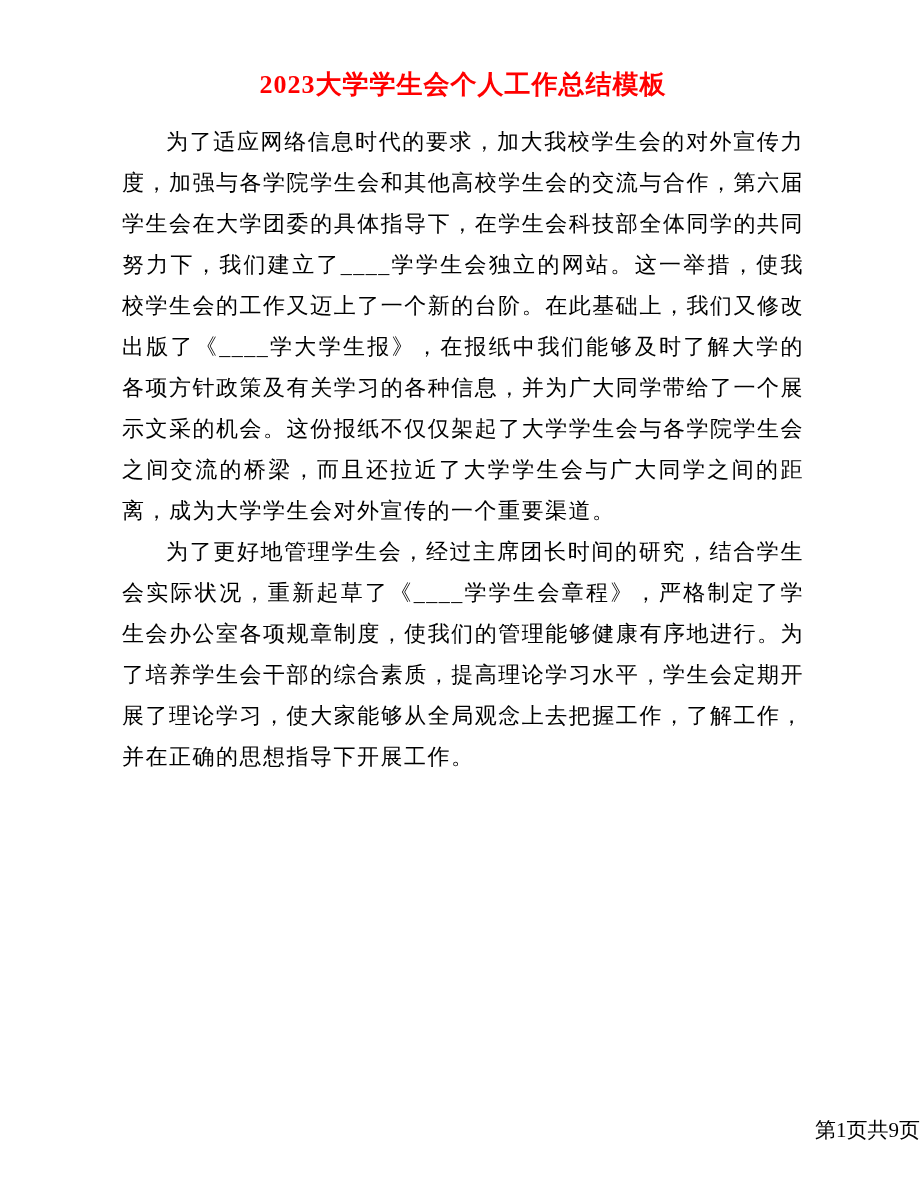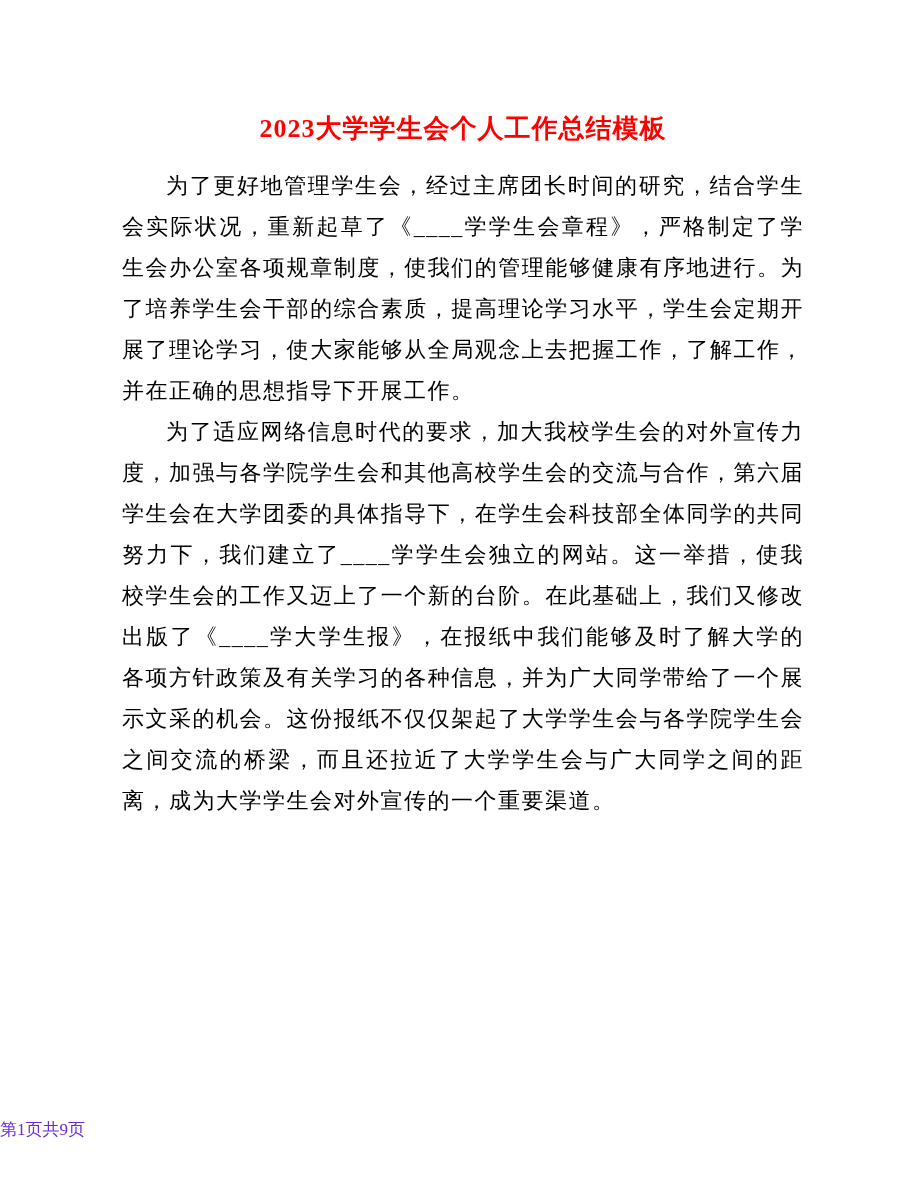--- a/index.html
+++ b/index.html
@@ -11,22 +11,21 @@
     position: relative;
     width: 920px;
     height: 1191px;
     margin: 0 auto;
     background: #ffffff;
     overflow: hidden;
     font-family: "Liberation Serif", "DejaVu Serif", serif;
     color: #000000;
   }
   .content {
-    padding: 100px 116px 0 122px;
-    margin-top: 8px;
+    padding: 64px 116px 0 122px;
   }
   .doc-title {
     margin: 0 0 16px 0;
     font-size: 26px;
     line-height: 41px;
     font-weight: bold;
     color: #ff0000;
     text-align: center;
     letter-spacing: 1px;
   }
@@ -39,31 +38,31 @@
     text-justify: inter-character;
     text-indent: 2em;
     word-break: break-all;
     color: #000000;
   }
   .page-footer {
     position: absolute;
     left: 0;
     right: 0;
     bottom: 50px;
-    text-align: left;
-    font-size: 17px;
+    text-align: right;
+    font-size: 21px;
     line-height: 22px;
-    color: #6d28d9;
+    color: #000000;
   }
 </style>
 </head>
 <body>
 
 <div class="page">
   <div class="content">
     <h1 class="doc-title">2023大学学生会个人工作总结模板</h1>
+    <p class="doc-paragraph">为了适应网络信息时代的要求，加大我校学生会的对外宣传力度，加强与各学院学生会和其他高校学生会的交流与合作，第六届学生会在大学团委的具体指导下，在学生会科技部全体同学的共同努力下，我们建立了____学学生会独立的网站。这一举措，使我校学生会的工作又迈上了一个新的台阶。在此基础上，我们又修改出版了《____学大学生报》，在报纸中我们能够及时了解大学的各项方针政策及有关学习的各种信息，并为广大同学带给了一个展示文采的机会。这份报纸不仅仅架起了大学学生会与各学院学生会之间交流的桥梁，而且还拉近了大学学生会与广大同学之间的距离，成为大学学生会对外宣传的一个重要渠道。</p>
     <p class="doc-paragraph">为了更好地管理学生会，经过主席团长时间的研究，结合学生会实际状况，重新起草了《____学学生会章程》，严格制定了学生会办公室各项规章制度，使我们的管理能够健康有序地进行。为了培养学生会干部的综合素质，提高理论学习水平，学生会定期开展了理论学习，使大家能够从全局观念上去把握工作，了解工作，并在正确的思想指导下开展工作。</p>
-    <p class="doc-paragraph">为了适应网络信息时代的要求，加大我校学生会的对外宣传力度，加强与各学院学生会和其他高校学生会的交流与合作，第六届学生会在大学团委的具体指导下，在学生会科技部全体同学的共同努力下，我们建立了____学学生会独立的网站。这一举措，使我校学生会的工作又迈上了一个新的台阶。在此基础上，我们又修改出版了《____学大学生报》，在报纸中我们能够及时了解大学的各项方针政策及有关学习的各种信息，并为广大同学带给了一个展示文采的机会。这份报纸不仅仅架起了大学学生会与各学院学生会之间交流的桥梁，而且还拉近了大学学生会与广大同学之间的距离，成为大学学生会对外宣传的一个重要渠道。</p>
   </div>
   <div class="page-footer">
     <span>第1页共9页</span>
   </div>
 </div>
 
 </body></html>

